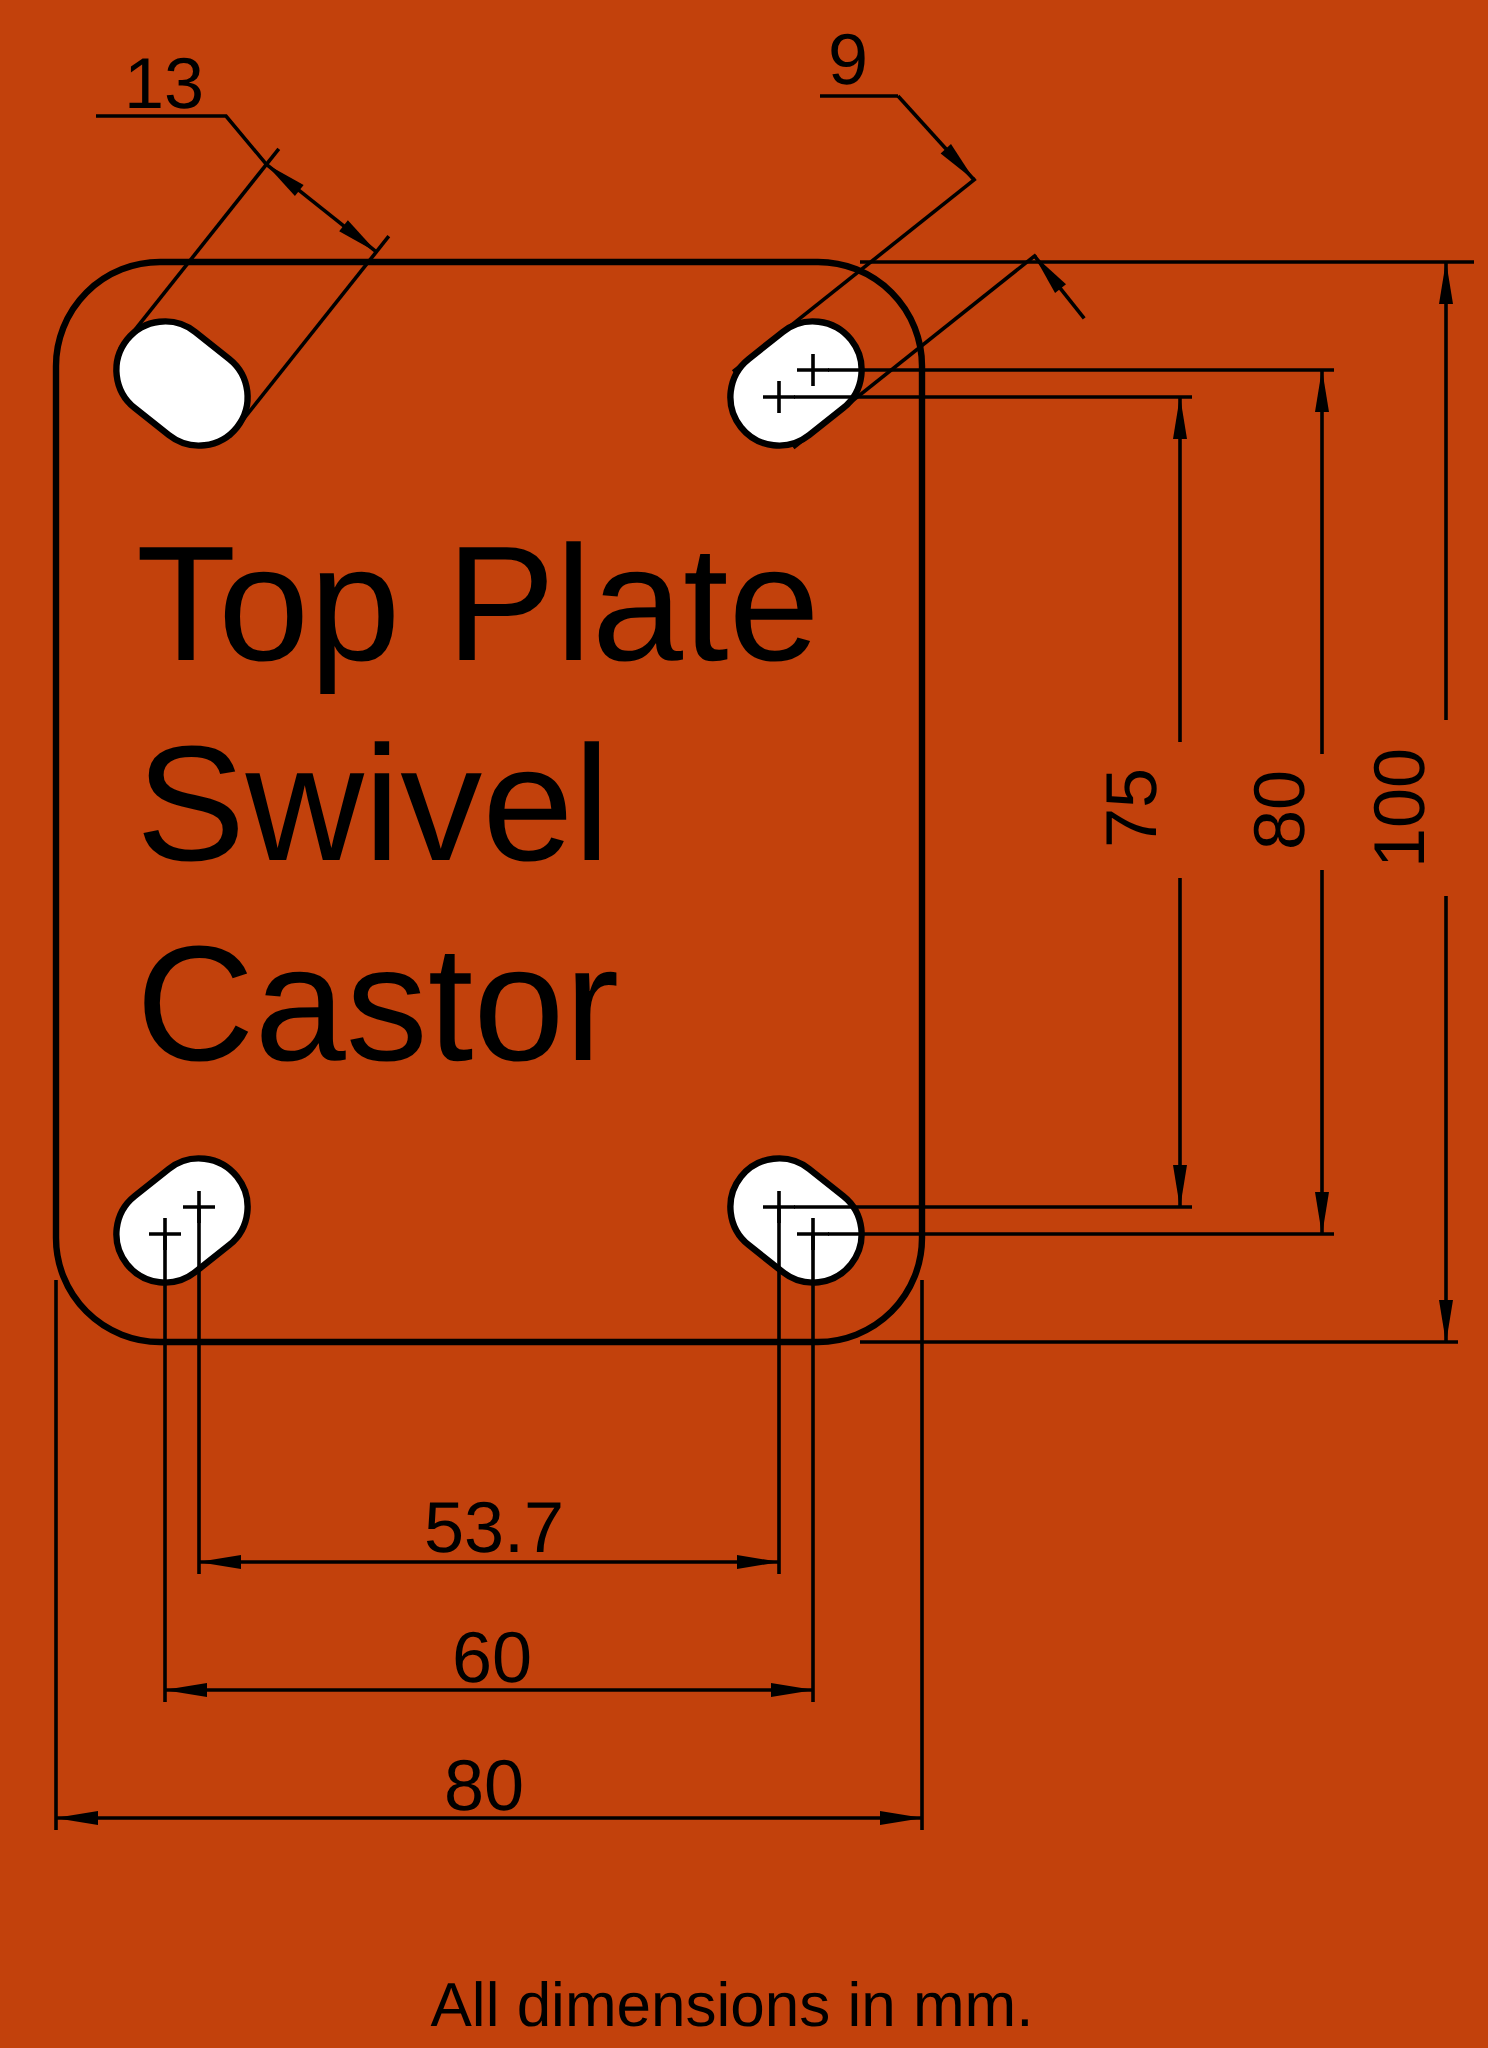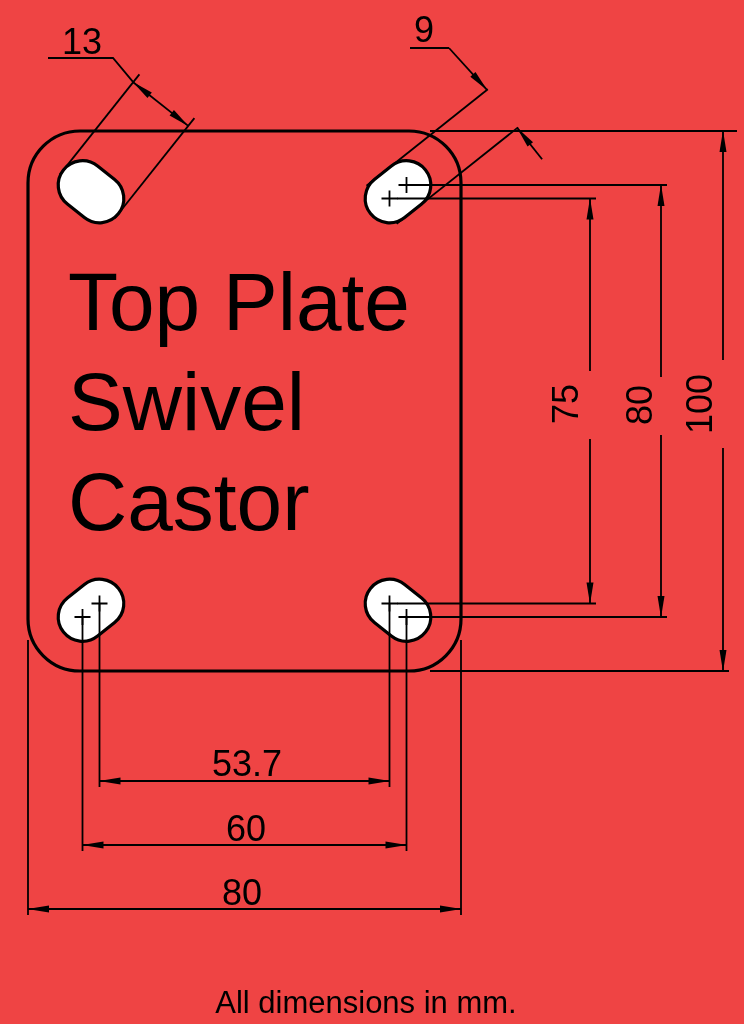--- a/index.html
+++ b/index.html
@@ -1,16 +1,16 @@
 <!DOCTYPE html>
 <html><head>
 <meta charset="utf-8">
 <style>
   html,body{margin:0;padding:0;background:#fff;}
-  .page{position:relative;width:744px;height:1024px;background:#ef4444;overflow:hidden;
+  .page{position:relative;width:744px;height:1024px;background:#c2410c;overflow:hidden;
         font-family:"Liberation Sans", sans-serif;}
   svg{position:absolute;left:0;top:0;}
   .thin{stroke:#000;stroke-width:1.8;fill:none;stroke-linecap:butt;}
   .thick{stroke:#000;stroke-width:3.2;fill:none;}
   .slot{stroke:#000;stroke-width:3.2;fill:#fff;}
   .dimtxt{font-family:"Liberation Sans", sans-serif;font-size:36px;fill:#000;}
   .calltxt{font-family:"Liberation Sans", sans-serif;font-size:36px;fill:#000;}
   .titletxt{font-family:"Liberation Sans", sans-serif;font-size:82px;fill:#000;}
   .foottxt{font-family:"Liberation Sans", sans-serif;font-size:31px;fill:#000;}
 </style>

